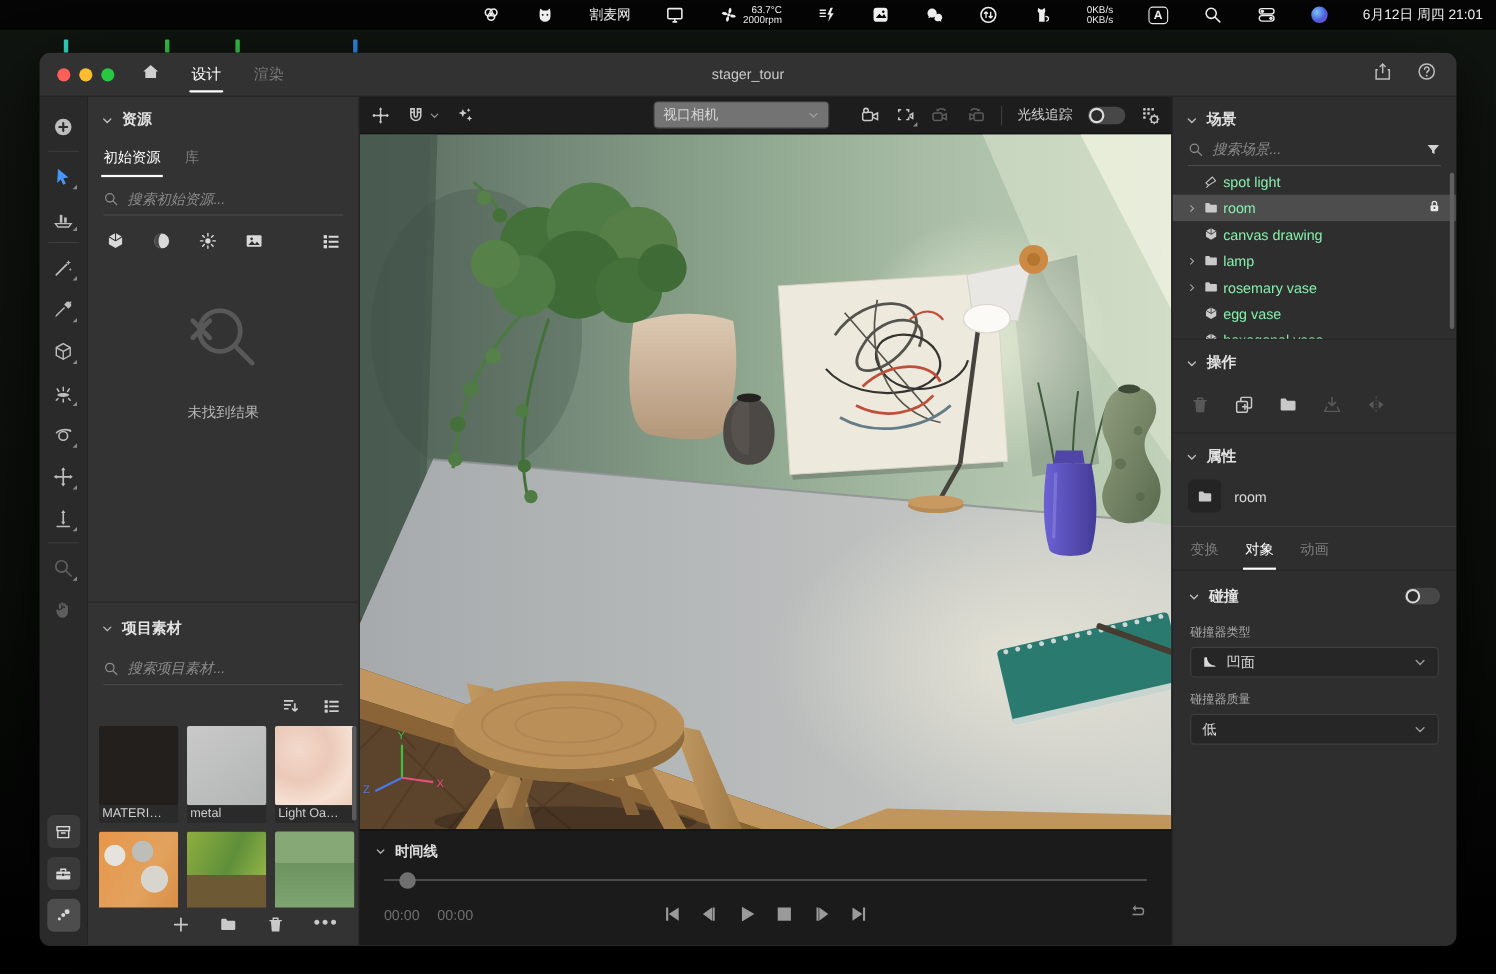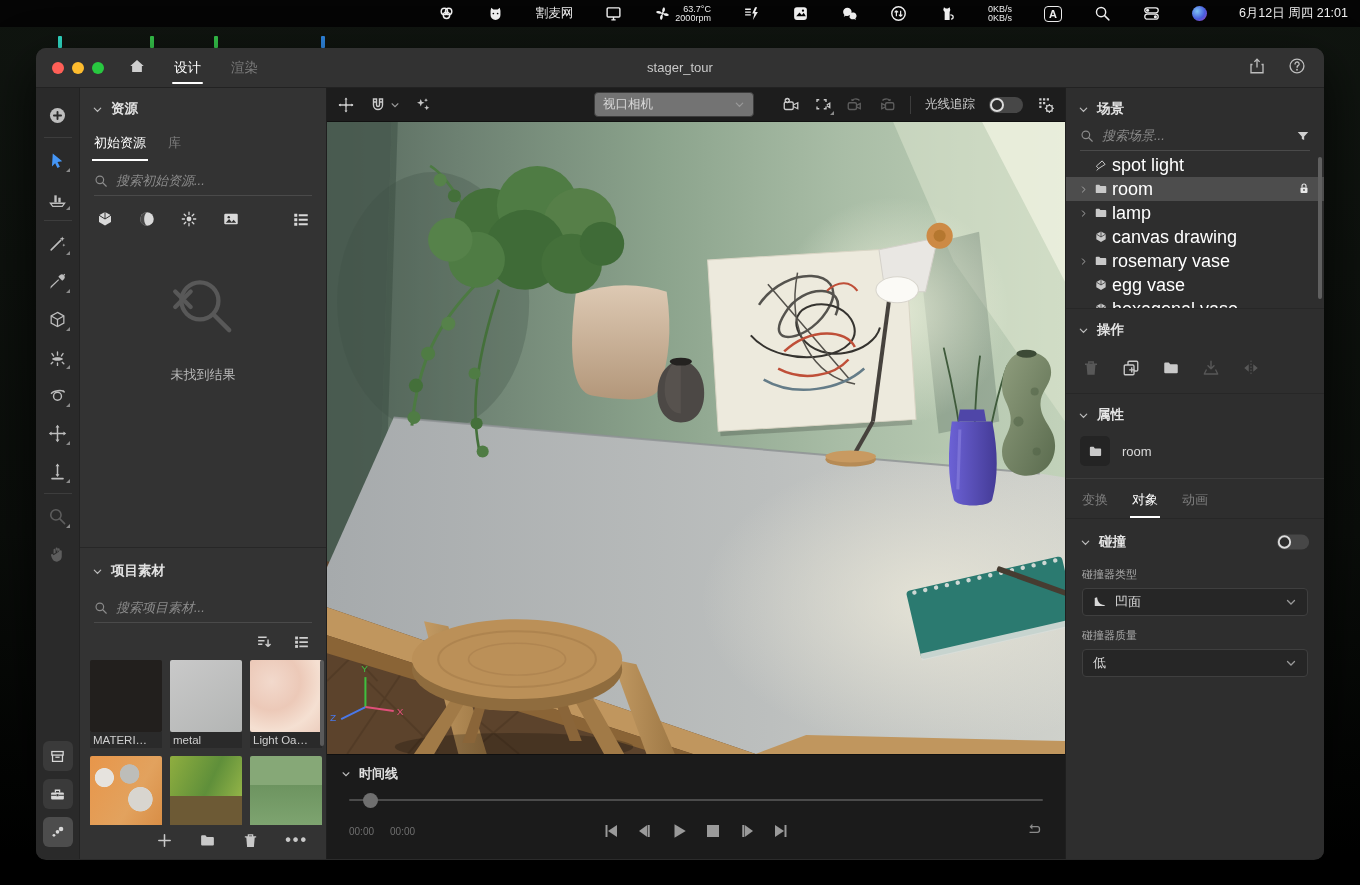--- a/index.html
+++ b/index.html
@@ -106,29 +106,29 @@
   .tgl-sm{transform:scale(.95);}
   .scene{position:relative;height:632px;overflow:hidden;}
   .scene svg.art{position:absolute;inset:0;width:100%;height:100%;}
   
   .timeline{height:105px;background:var(--tl);border-top:1px solid #101010;position:relative;padding:10px 14px;}
   .tlhead{display:flex;align-items:center;gap:8px;font-size:13px;font-weight:bold;color:#e0e0e0;}
   .tlhead svg{width:10px;height:10px;color:#bdbdbd;}
   .track{position:absolute;left:22px;right:22px;top:44px;height:2px;background:#4b4b4b;border-radius:1px;}
   .thandle{position:absolute;left:14px;top:-6.5px;width:15px;height:15px;border-radius:50%;background:#6f6f6f;}
   .tlrow{position:absolute;left:22px;right:22px;top:58px;display:flex;align-items:center;height:36px;}
-  .times{display:flex;gap:16px;font-size:10px;color:#6f6f6f;}
+  .times{display:flex;gap:16px;font-size:13px;color:#6f6f6f;}
   .playbtns{position:absolute;left:50%;transform:translateX(-50%);display:flex;gap:16px;align-items:center;color:#9a9a9a;}
   .playbtns svg{width:18px;height:18px;}
   .loopbtn{margin-left:auto;color:#8a8a8a;}
   .loopbtn svg{width:17px;height:17px;}
   
   .rightpanel{width:259px;background:var(--panel);border-left:1px solid #1f1f1f;display:flex;flex-direction:column;position:relative;}
   .tree{position:relative;padding:2px 0 0 0;height:158px;overflow:hidden;border-bottom:1px solid #272727;}
-  .trow{height:24px;display:flex;align-items:center;font-size:18px;color:#ffffff;padding-left:10px;position:relative;}
+  .trow{height:24px;display:flex;align-items:center;font-size:13px;color:#86efac;padding-left:10px;position:relative;}
   .trow.selected{background:#4d4d4d;}
   .trow .chev{width:14px;display:flex;justify-content:center;color:#a8a8a8;}
   .trow .chev svg{width:9px;height:9px;}
   .trow .ticon{width:22px;display:flex;justify-content:center;color:#c9c9c9;}
   .trow .ticon svg{width:14px;height:14px;}
   .trow .lock{position:absolute;right:14px;color:#e8e8e8;}
   .trow .lock svg{width:12px;height:13px;}
   .actrow{display:flex;align-items:center;gap:22px;padding:12px 16px 16px 16px;border-bottom:1px solid #272727;}
   .actrow svg{width:18px;height:18px;}
   .act{color:#c9c9c9;}
@@ -1057,40 +1057,40 @@
                 <svg>
                   <use href="#i-folder"></use>
                 </svg>
               </span>
             <span>room</span>
             <span class="lock"><svg>
                   <use href="#i-lock"></use>
                 </svg></span>
           </div>
           <div class="trow">
-            <span class="chev">
-                <svg>
-                  <use href="#i-chevr"></use>
-                </svg>
-              </span>
-            <span class="ticon">
-                <svg>
-                  <use href="#i-folder"></use>
-                </svg>
-              </span>
-            <span>lamp</span>
-          </div>
-          <div class="trow">
             <span class="chev"></span>
             <span class="ticon">
                 <svg>
                   <use href="#i-cube"></use>
                 </svg>
               </span>
             <span>canvas drawing</span>
+          </div>
+          <div class="trow">
+            <span class="chev">
+                <svg>
+                  <use href="#i-chevr"></use>
+                </svg>
+              </span>
+            <span class="ticon">
+                <svg>
+                  <use href="#i-folder"></use>
+                </svg>
+              </span>
+            <span>lamp</span>
           </div>
           <div class="trow">
             <span class="chev">
                 <svg>
                   <use href="#i-chevr"></use>
                 </svg>
               </span>
             <span class="ticon">
                 <svg>
                   <use href="#i-folder"></use>

